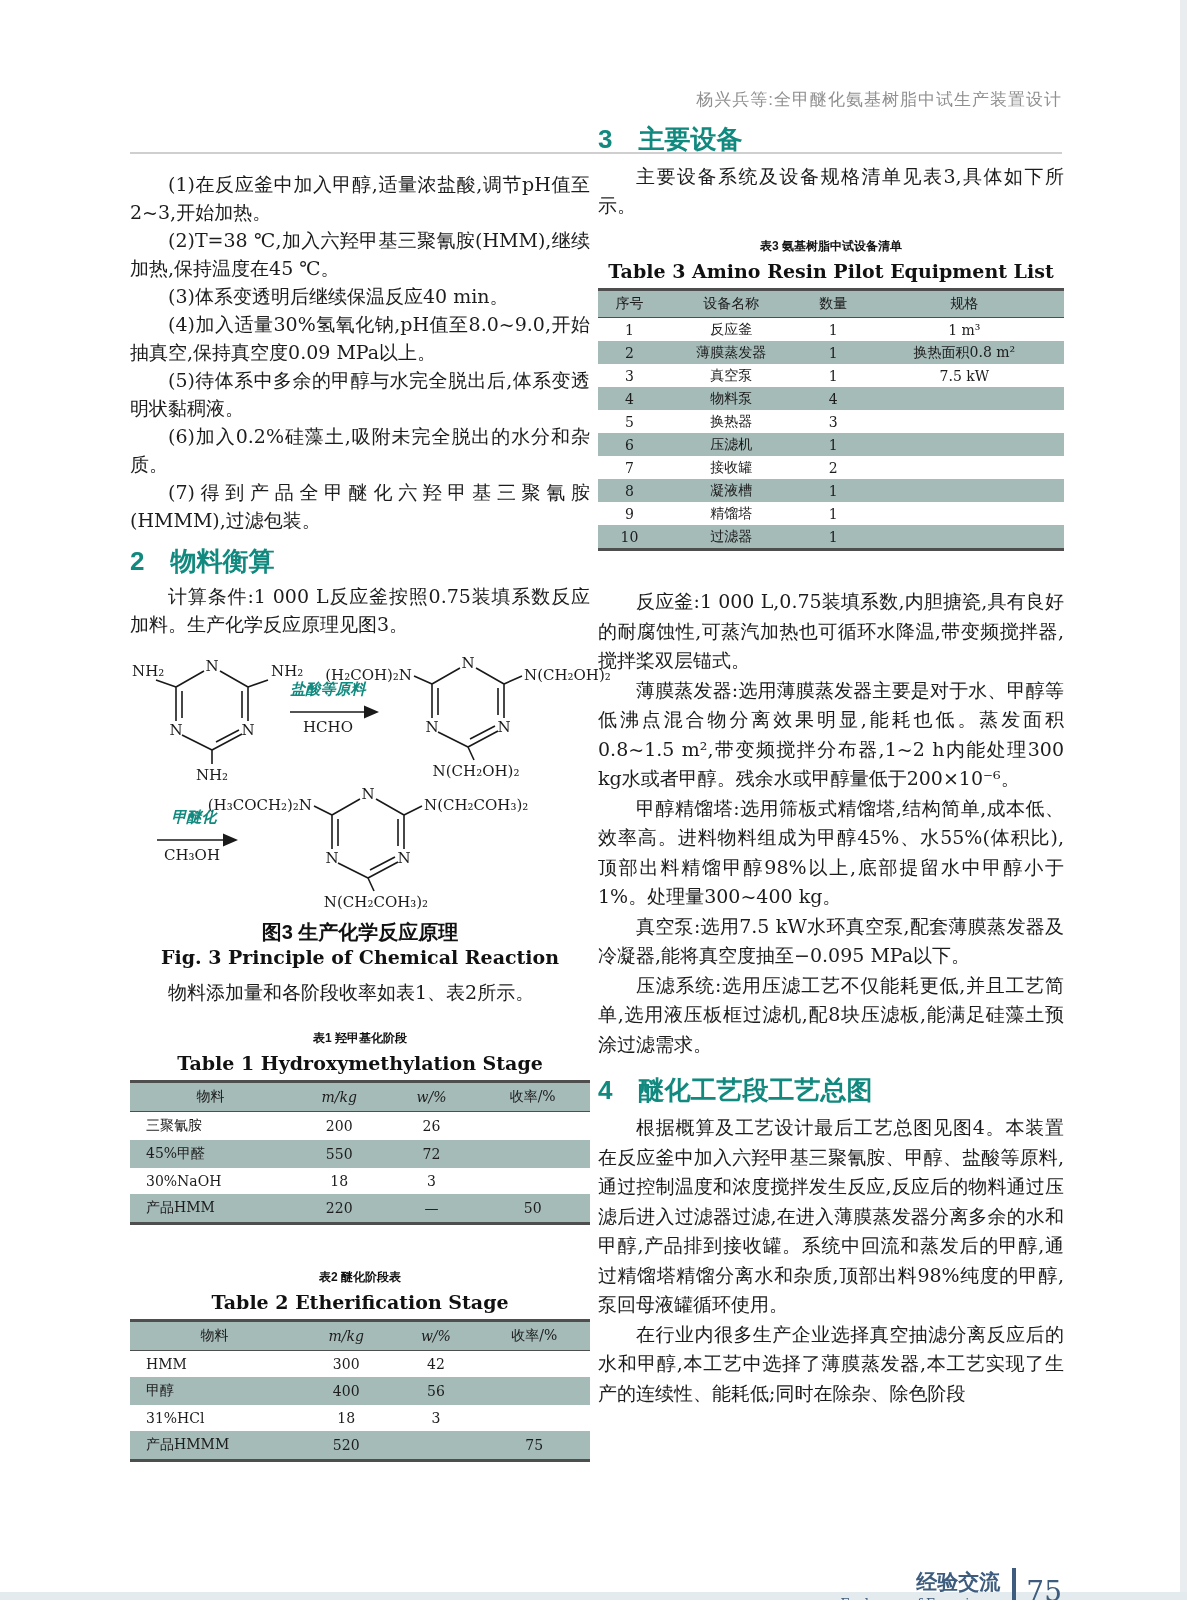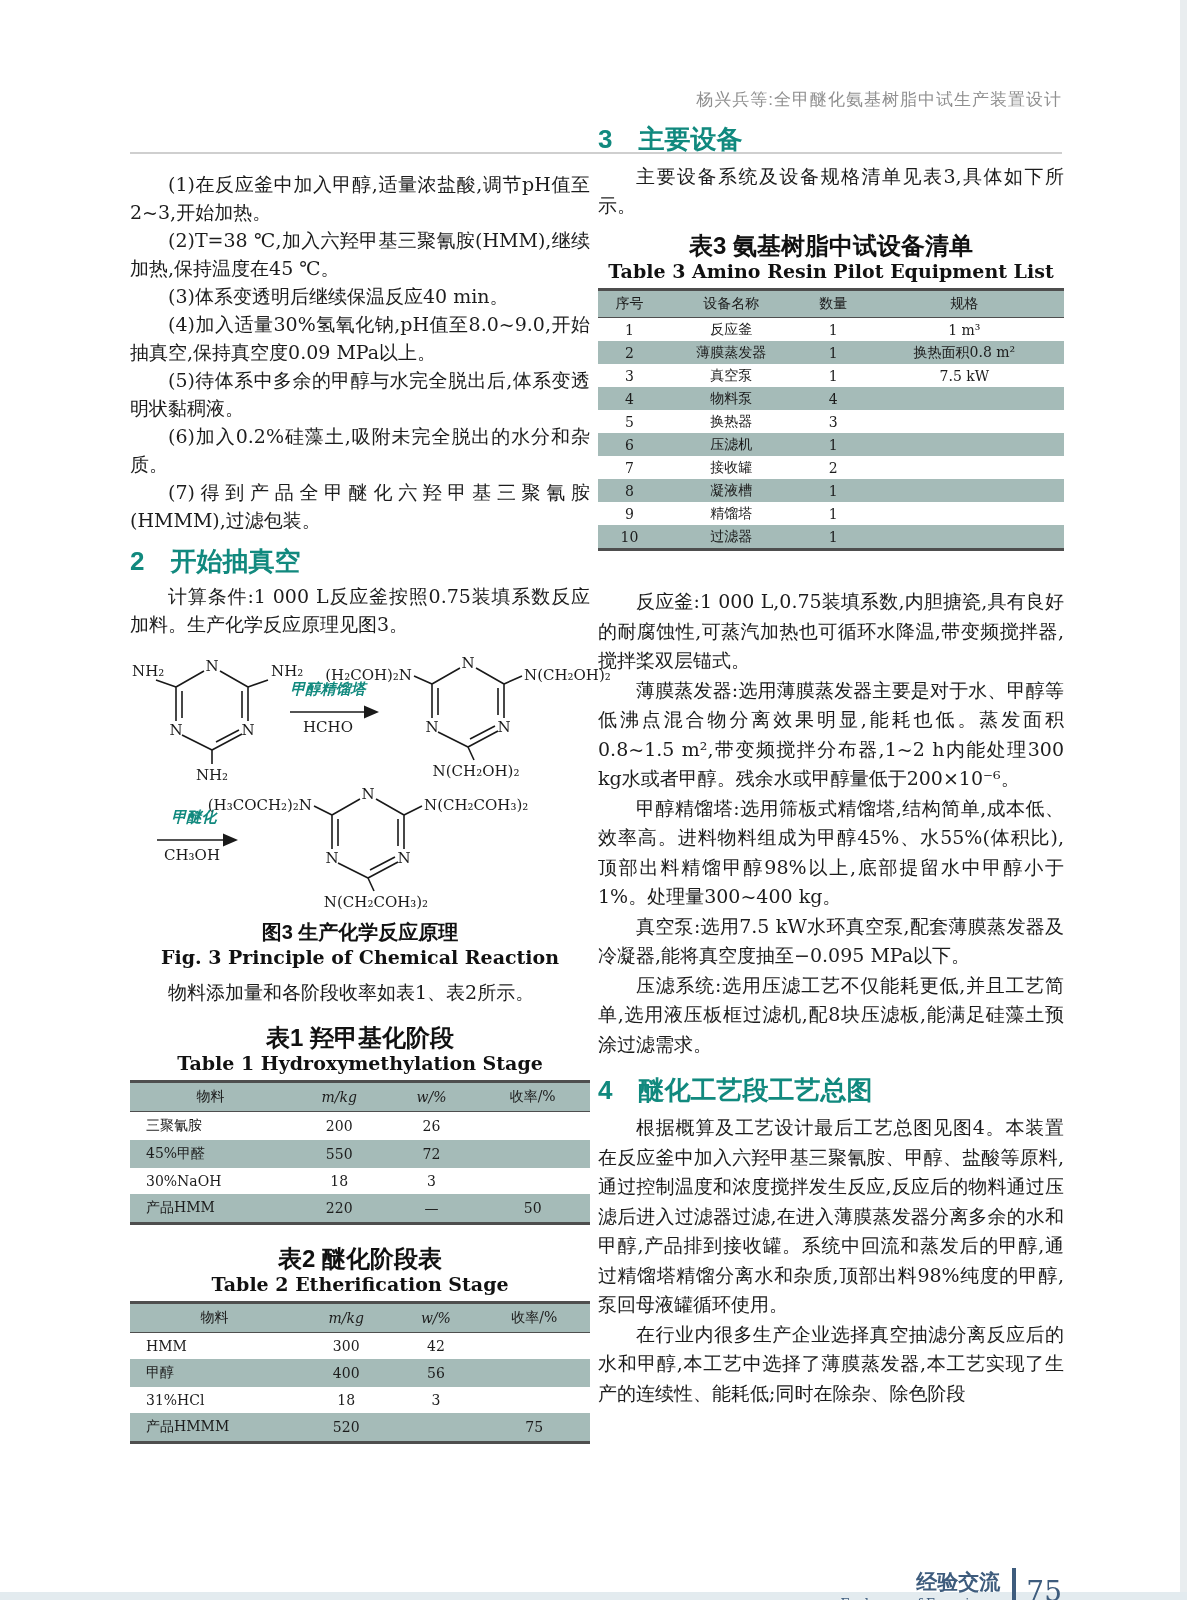--- a/index.html
+++ b/index.html
@@ -66,24 +66,24 @@
     font-size:20px;line-height:24px;color:#111;
   }
   .fig-caption-en{
     margin-top:2px;text-align:center;font-weight:bold;
     font-size:19px;line-height:22px;color:#111;
   }
 
   
   .tbl-title-zh{
     text-align:center;font-family:"Liberation Sans",sans-serif;
-    font-weight:bold;font-size:24px;line-height:24px;color:#111;
+    font-weight:bold;font-size:12px;line-height:24px;color:#111;
   }
   .t1-title{margin-top:20px;}
-  .t2-title{margin-top:22px;}
+  .t2-title{margin-top:40px;}
   .t3-title{margin-top:14px;}
   .tbl-title-en{
     text-align:center;font-weight:bold;font-size:19px;line-height:22px;
     margin:2px 0 0 0;color:#111;
   }
   table.datatable{
     width:100%;border-collapse:collapse;margin-top:6px;
     font-size:14px;
     border-bottom:3px solid #4e4e4e;
   }
@@ -135,21 +135,21 @@
         <p class="para">(2)T=38 ℃,加入六羟甲基三聚氰胺(HMM),继续加热,保持温度在45 ℃。</p>
         <p class="para">(3)体系变透明后继续保温反应40 min。</p>
         <p class="para">(4)加入适量30%氢氧化钠,pH值至8.0~9.0,开始抽真空,保持真空度0.09 MPa以上。</p>
         <p class="para">(5)待体系中多余的甲醇与水完全脱出后,体系变透明状黏稠液。</p>
         <p class="para">(6)加入0.2%硅藻土,吸附未完全脱出的水分和杂质。</p>
         <p class="para">(7)得到产品全甲醚化六羟甲基三聚氰胺(HMMM),过滤包装。</p>
       </div>
 
     <h2 class="sec">
       <span>2</span>
-      <span>开始抽真空</span>
+      <span>物料衡算</span>
     </h2>
 
     <p class="para">计算条件:1 000 L反应釜按照0.75装填系数反应加料。生产化学反应原理见图3。</p>
 
     <div class="figure">
       <svg width="460" height="278" viewBox="0 0 460 278">
         <g stroke="#1a1a1a" stroke-width="1.6" fill="none">
 
           <path d="M90,31 L118,47 M118,47 L118,81 M112,94 L82,110 M82,110 L52,95 M46,81 L46,47 M46,47 L74,31"></path>
           <path d="M112,51 L112,78 M52,51 L52,78 M109,90 L86,102"></path>
@@ -180,21 +180,21 @@
           <text x="374" y="92">N</text>
           <text x="238" y="159">N</text>
           <text x="202" y="223">N</text>
           <text x="274" y="223">N</text>
         </g>
       </svg>
 
       <span class="chem" style="left:2px;top:24px;">NH₂</span>
       <span class="chem" style="left:141px;top:24px;">NH₂</span>
       <span class="chem center" style="left:82px;top:128px;">NH₂</span>
-      <span class="chem-teal" style="left:198px;top:42px;">甲醇精馏塔</span>
+      <span class="chem-teal" style="left:198px;top:42px;">盐酸等原料</span>
       <span class="chem center" style="left:198px;top:80px;">HCHO</span>
       <span class="chem rightend" style="left:282px;top:28px;">(H₂COH)₂N</span>
       <span class="chem" style="left:394px;top:28px;">N(CH₂OH)₂</span>
       <span class="chem center" style="left:346px;top:124px;">N(CH₂OH)₂</span>
 
       <span class="chem-teal" style="left:64px;top:170px;">甲醚化</span>
       <span class="chem center" style="left:62px;top:208px;">CH₃OH</span>
       <span class="chem rightend" style="left:182px;top:158px;">(H₃COCH₂)₂N</span>
       <span class="chem" style="left:294px;top:158px;">N(CH₂COH₃)₂</span>
       <span class="chem center" style="left:246px;top:255px;">N(CH₂COH₃)₂</span>

